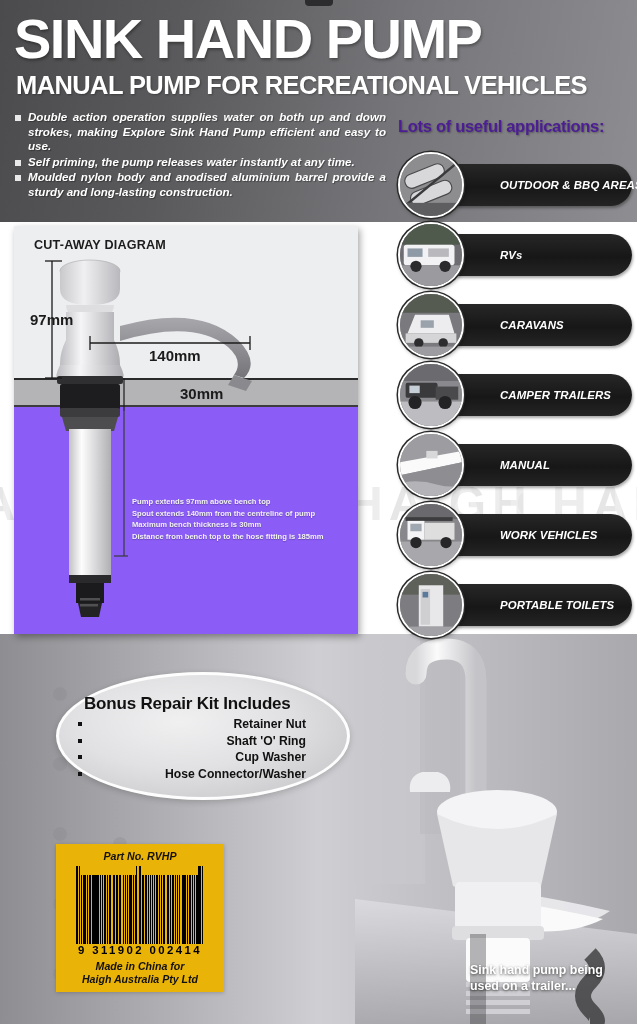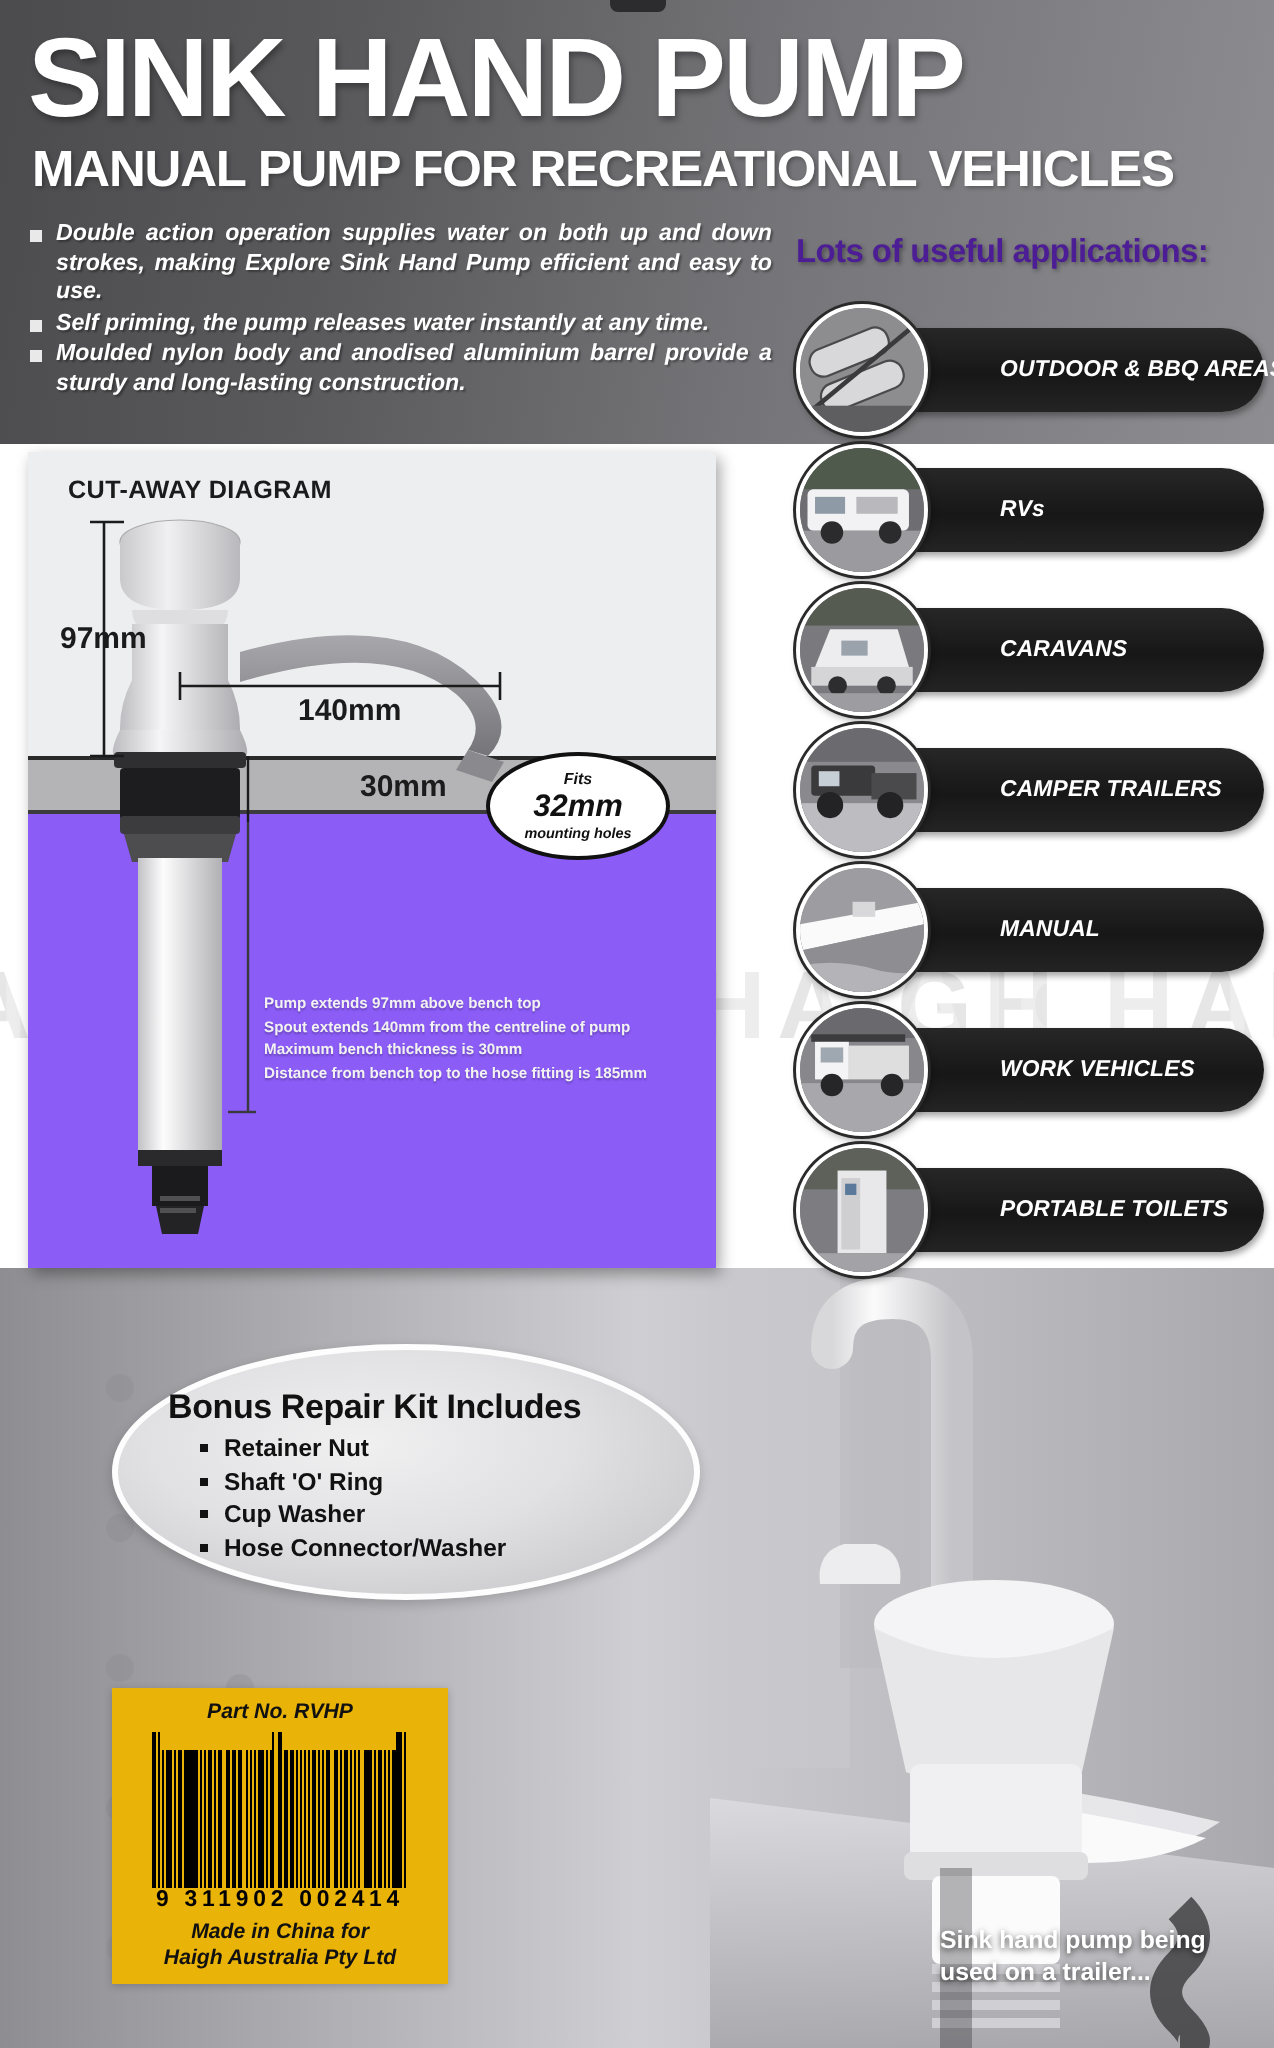--- a/index.html
+++ b/index.html
@@ -120,21 +120,21 @@
     position:absolute; left:56px; top:672px; width:294px; height:128px;
     border-radius:50%;
     background:radial-gradient(ellipse at 42% 38%, #f0f0f1 0%, #e1e1e3 45%, #cfcfd2 75%, #c2c2c6 100%);
     border:3px solid #fdfdfd;
     box-shadow:0 2px 6px rgba(0,0,0,.18);
   }
   .bonus-title {
     position:absolute; left:84px; top:694px;
     font-size:17px; font-weight:bold; color:#111; letter-spacing:-.2px;
   }
-  .bonus-items { position:absolute; left:98px; top:716px; width:230px; }
+  .bonus-items { position:absolute; left:76px; top:716px; width:230px;text-align:right; }
   .bonus-item { position:relative; padding-left:14px; font-size:12.2px; line-height:16.6px; font-weight:bold; color:#111; }
   .bonus-item .sq { position:absolute; left:2px; top:6px; width:4px; height:4px; background:#111; }
 
   
   .barcode-box {
     position:absolute; left:56px; top:844px; width:168px; height:148px;
     background:#eab308; box-shadow:0 1px 4px rgba(0,0,0,.2);
     padding-top:6px;
   }
   .part-no { text-align:center; font-size:10.6px; font-weight:bold; font-style:italic; color:#111; }
@@ -456,25 +456,20 @@
     <div class="dim-label" style="left:166px; top:159px;">30mm</div>
 
     <div class="spec-lines">
       <div class="spec-line">Pump extends 97mm above bench top</div>
       <div class="spec-line">Spout extends 140mm from the centreline of pump</div>
       <div class="spec-line">Maximum bench thickness is 30mm</div>
       <div class="spec-line">Distance from bench top to the hose fitting is 185mm</div>
     </div>
   </div>
 
-  <div class="fits-badge">
-    <span class="fits-s">Fits</span>
-    <span class="fits-b">32mm</span>
-    <span class="fits-t">mounting holes</span>
-  </div>
 
   <div class="bonus-oval"></div>
   <div class="bonus-title">Bonus Repair Kit Includes</div>
   <div class="bonus-items">
     <div class="bonus-item">
       <span class="sq"></span>
       <span>Retainer Nut</span>
     </div>
     <div class="bonus-item">
       <span class="sq"></span>

